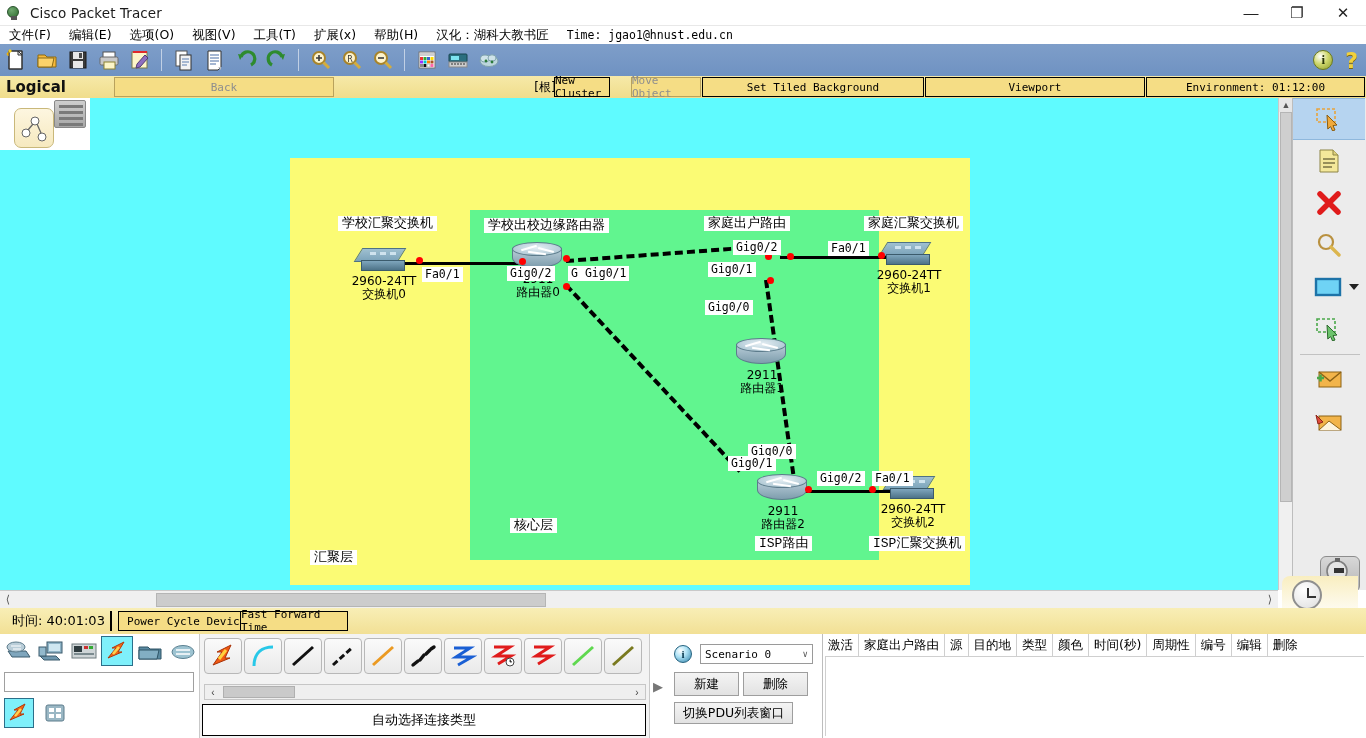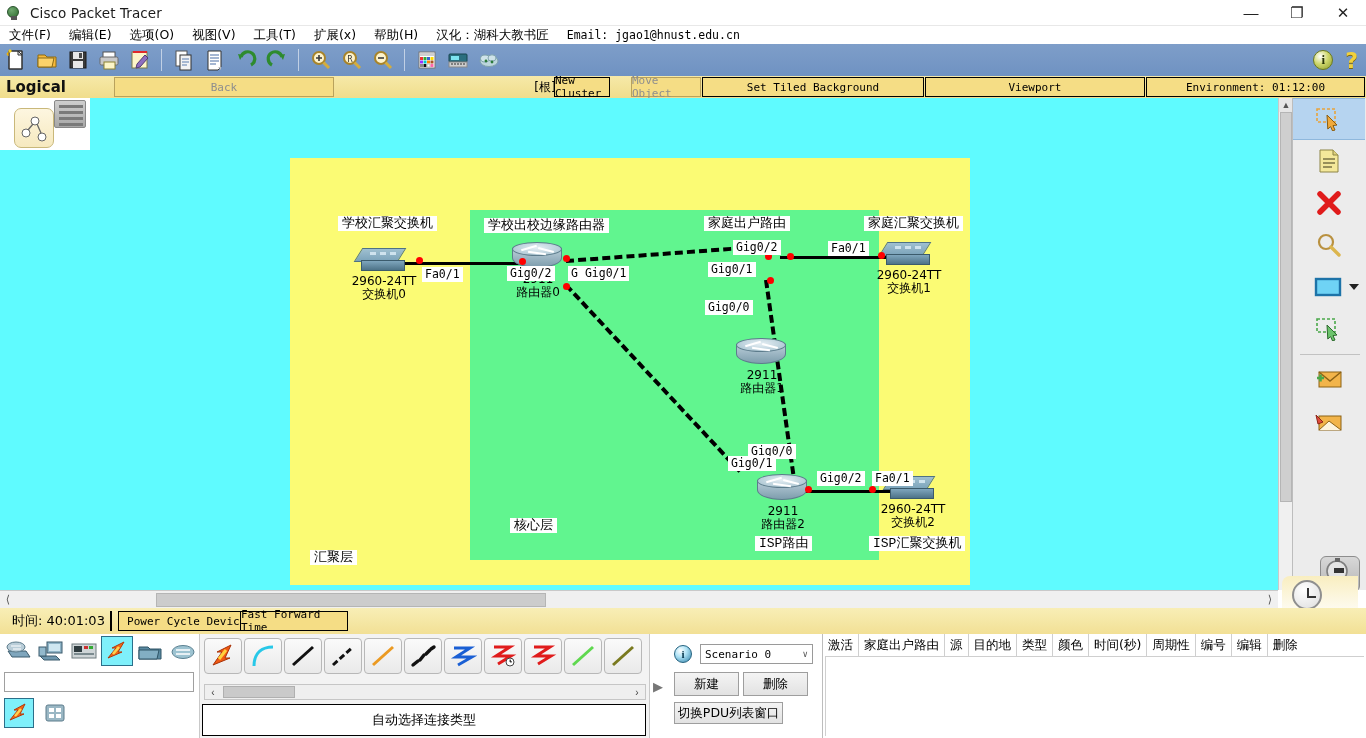--- a/index.html
+++ b/index.html
@@ -307,21 +307,21 @@
   .sc-select .cv { flex: 1; }
   .sc-select .chev { color: #555; font-size: 9px; }
   .sc-btnrow { position: absolute; left: 8px; top: 38px; display: flex; }
   .sc-btn {
     height: 24px; background: linear-gradient(#f4f4f4,#e2e2e2); border: 1px solid #9e9e9e;
     display: flex; align-items: center; justify-content: center;
     font-family: "DejaVu Sans", sans-serif; font-size: 12.5px; color: #000;
   }
   .sc-btn.w1 { width: 65px; margin-right: 4px; }
   .sc-btn.w2 { width: 65px; }
-  .sc-btn.wide { position: absolute; left: 8px; top: 68px; width: 109px; height: 22px; }
+  .sc-btn.wide { position: absolute; left: 8px; top: 68px; width: 119px; height: 22px; }
 
   
   .pdutable {
     position: absolute; left: 822px; top: 634px; width: 544px; height: 104px;
     background: #fff; border-left: 1px solid #bdbdbd;
   }
   .pdu-head { display: flex; height: 22px; align-items: stretch; }
   .pdu-th {
     display: flex; align-items: center; justify-content: center;
     border-right: 1px solid #cfcfcf; padding: 0 5px;
@@ -350,21 +350,21 @@
 
   <div class="menubar">
     <div class="menu-item">文件(F)</div>
     <div class="menu-item">编辑(E)</div>
     <div class="menu-item">选项(O)</div>
     <div class="menu-item">视图(V)</div>
     <div class="menu-item">工具(T)</div>
     <div class="menu-item">扩展(x)</div>
     <div class="menu-item">帮助(H)</div>
     <div class="menu-note">汉化：湖科大教书匠</div>
-    <div class="menu-note" style="font-family:'DejaVu Sans Mono',monospace;font-size:11.5px;">Email: jgao1@hnust.edu.cn</div>
+    <div class="menu-note" style="font-family:'DejaVu Sans Mono',monospace;font-size:11.5px;">Time: jgao1@hnust.edu.cn</div>
   </div>
 
   <div class="toolbar">
     <div class="tb-btn">
       <svg width="22" height="22" viewBox="0 0 22 22">
           <rect x="4" y="2" width="13" height="18" fill="#fff" stroke="#333"></rect>
           <path d="M4 2 L17 2 L17 20 L4 20 Z" fill="none" stroke="#333"></path>
           <path d="M13 2 L17 6 L13 6 Z" fill="#dedede" stroke="#333"></path>
           <path d="M3 2 l2 2 l2-2 l-2-2 Z" fill="#f5d020"></path>
           <path d="M2 5 l1.6 1.6 M3.6 3.4 L2 5" stroke="#f5b301" stroke-width="1.4"></path>

